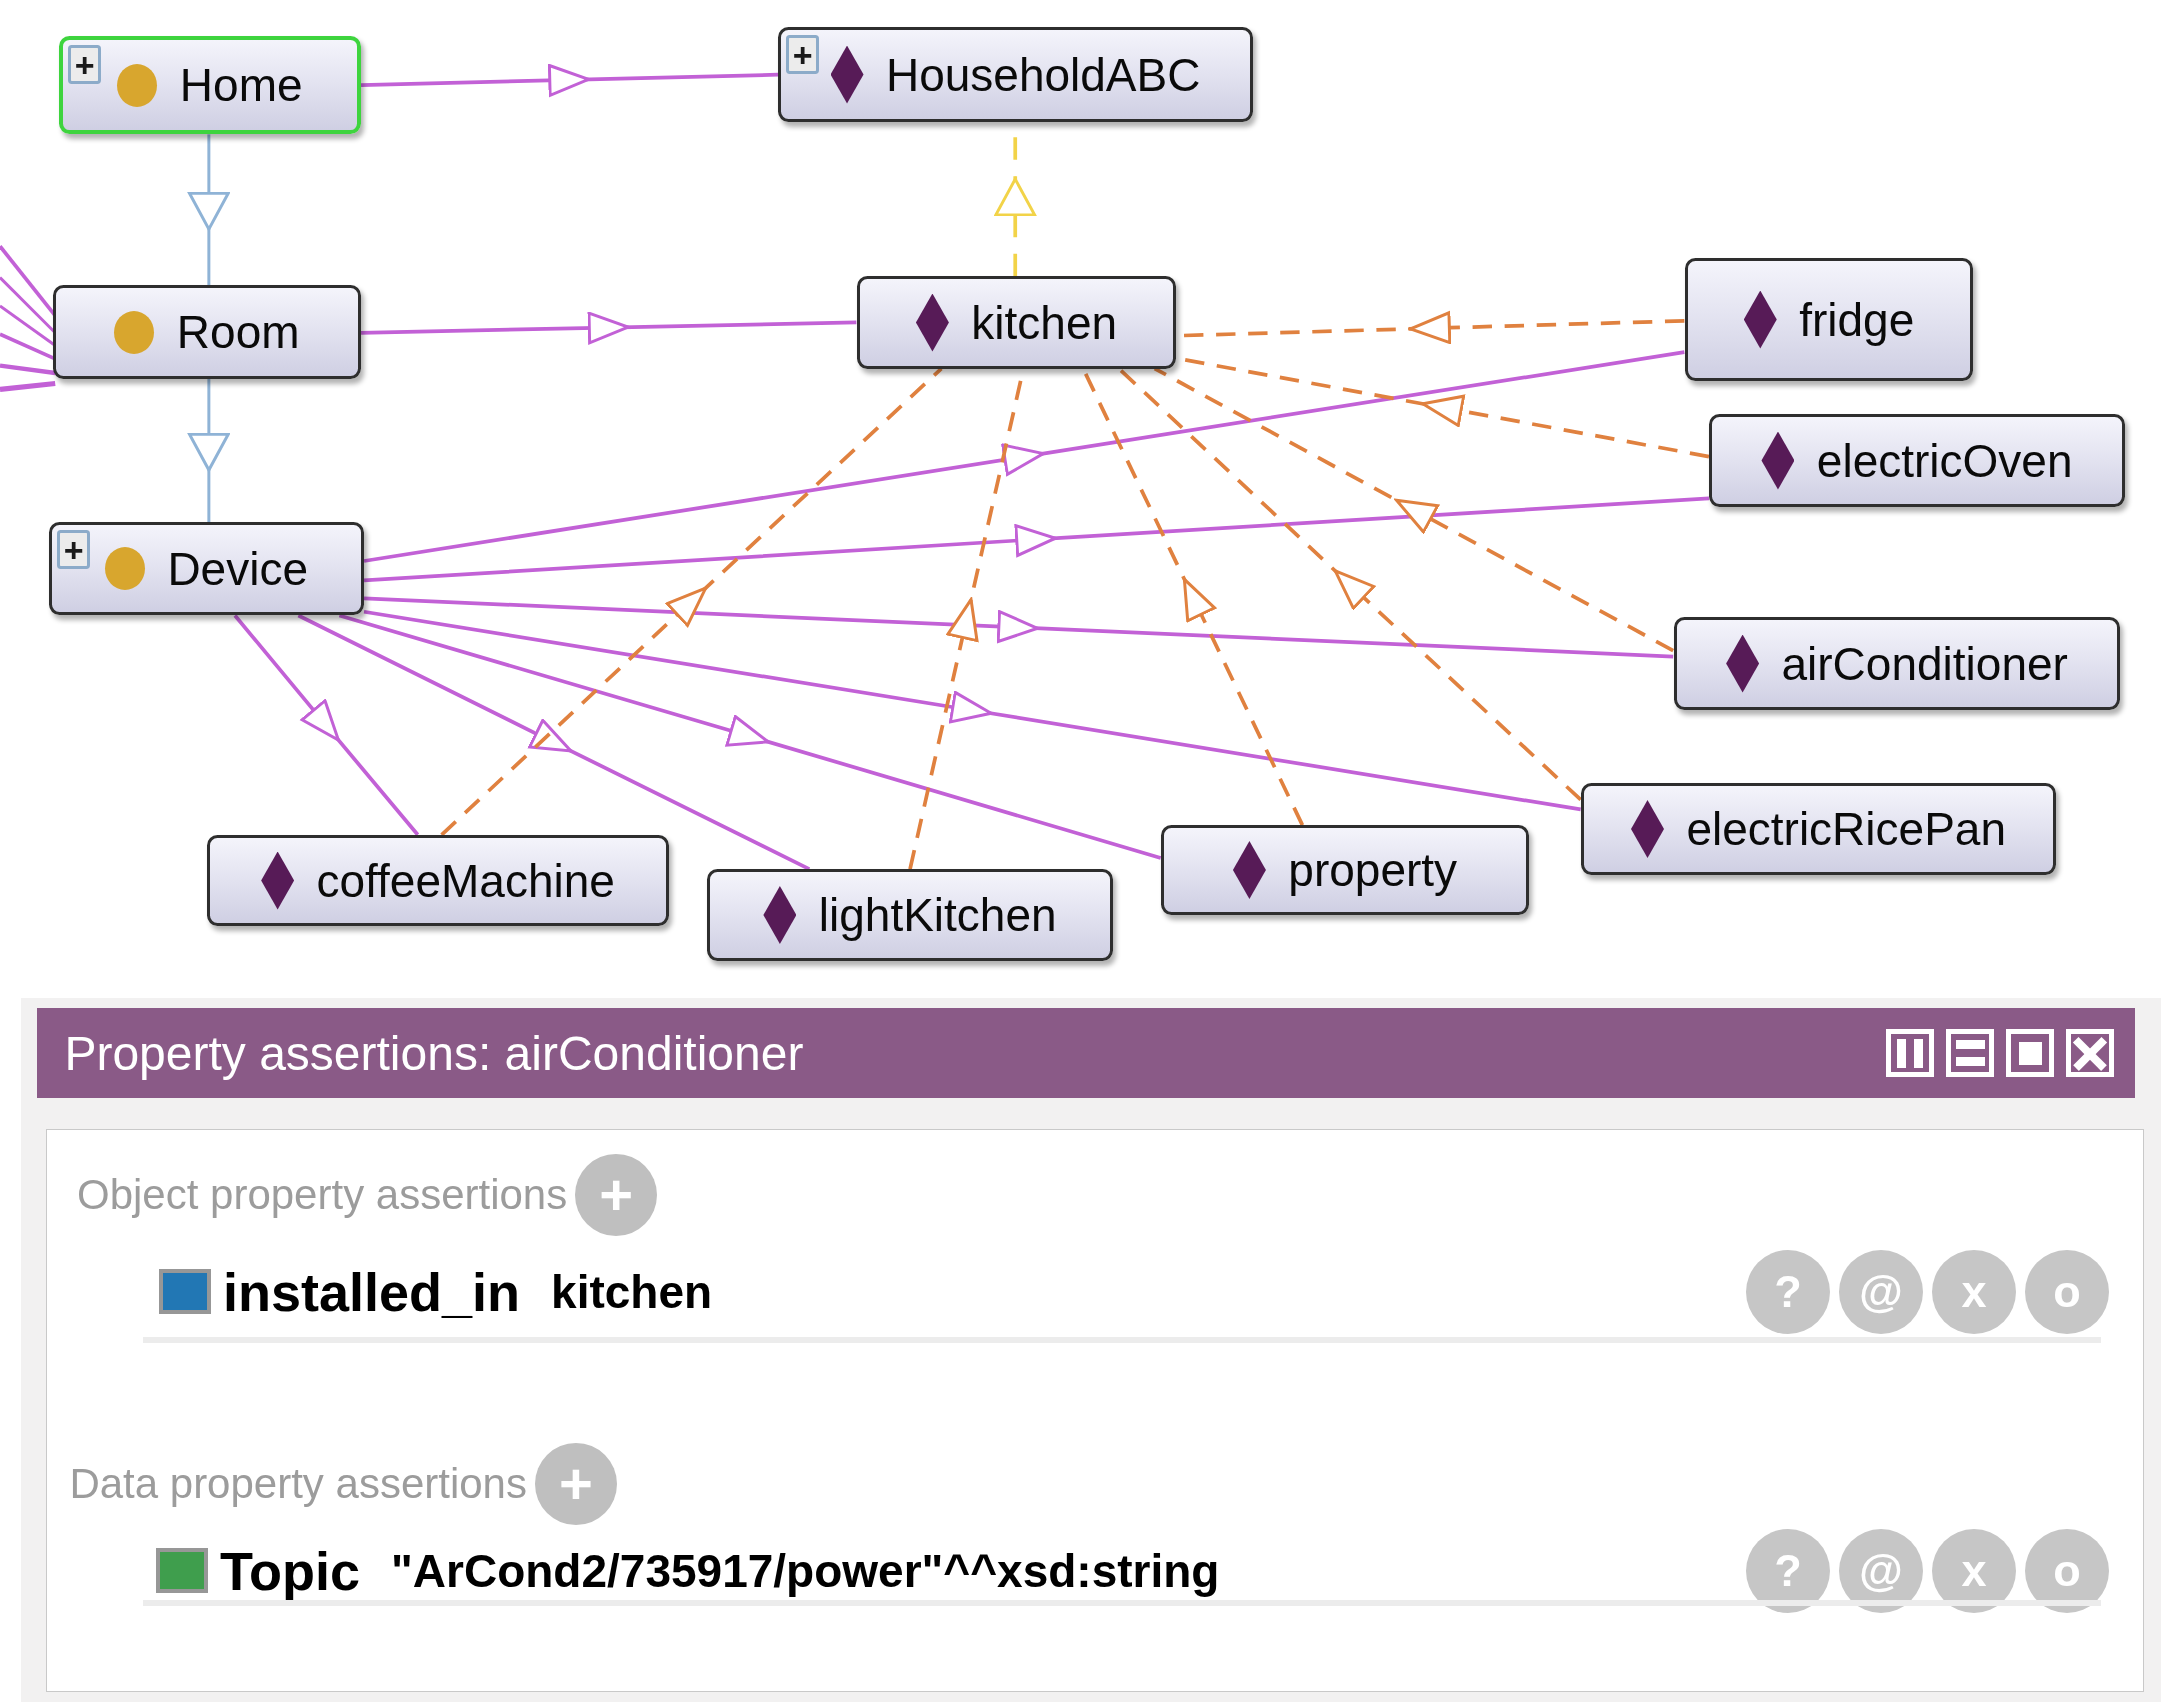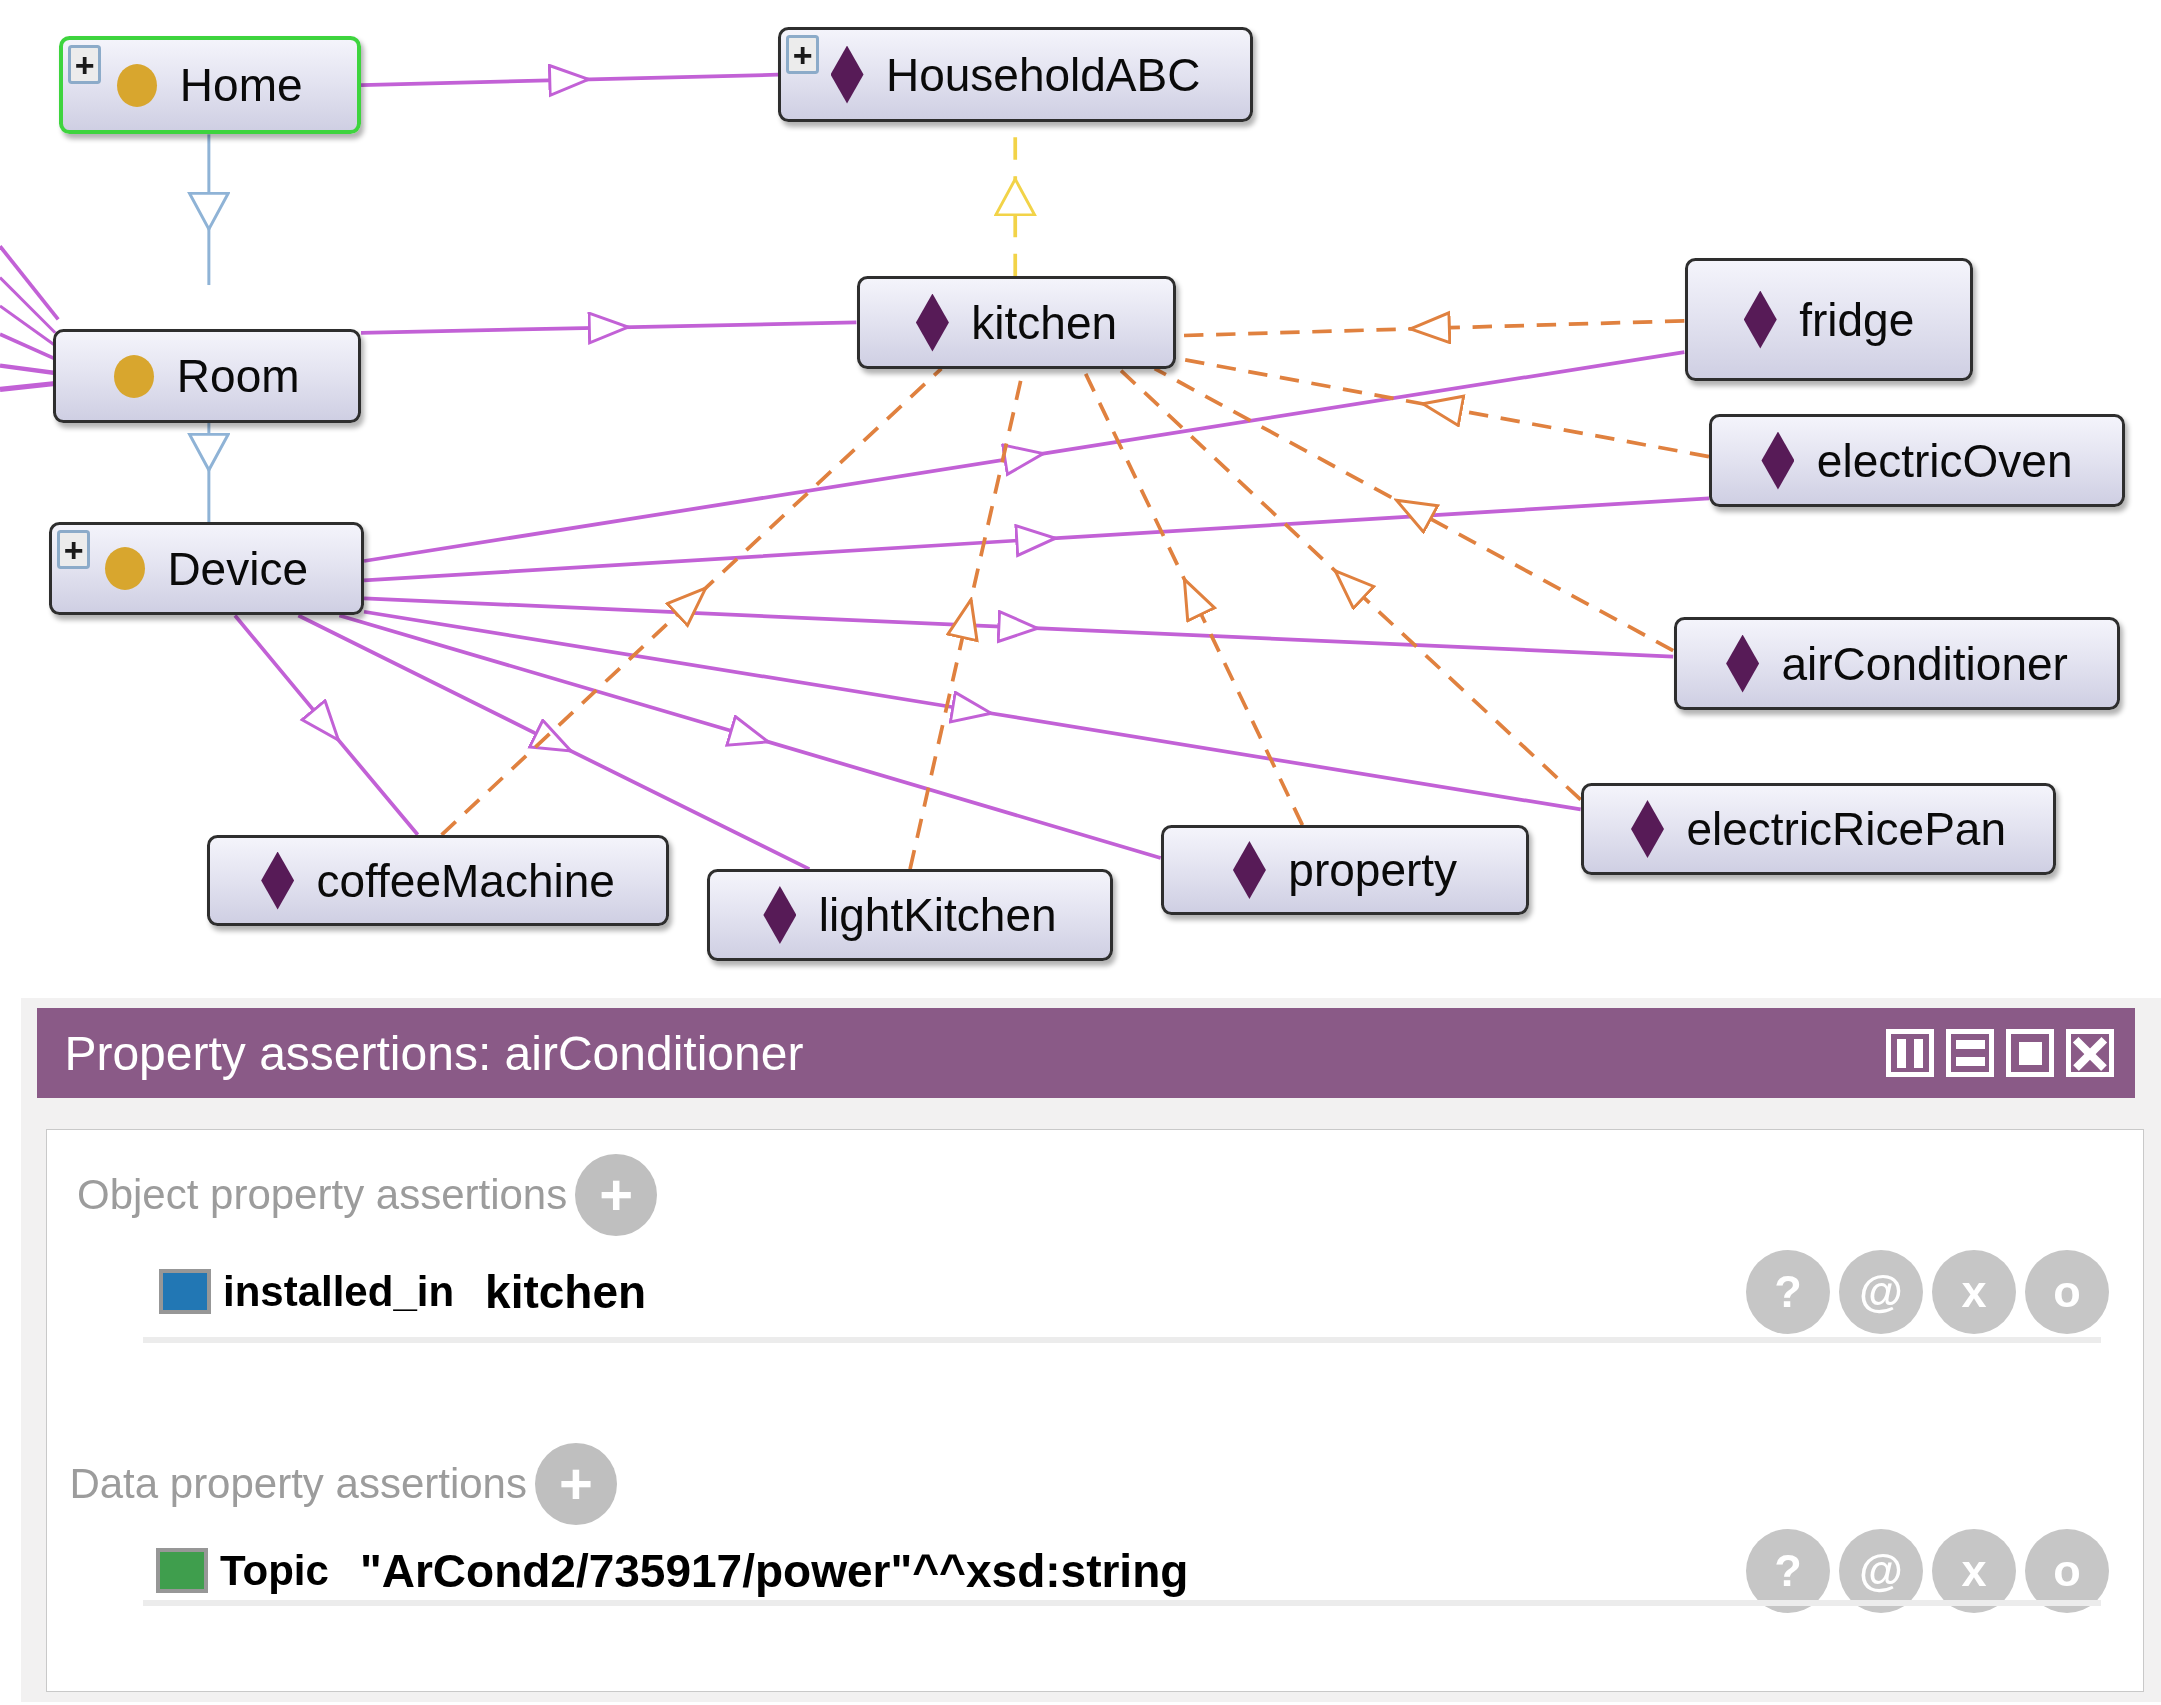--- a/index.html
+++ b/index.html
@@ -45,21 +45,21 @@
   #panel-body{position:absolute;left:25px;top:131px;width:2098px;height:563px;background:#ffffff;
     border:1.5px solid #c9c9c9;box-sizing:border-box;}
   .sec-label{position:absolute;display:flex;align-items:center;gap:8px;height:87px;left:30px;
     color:#9c9c9c;font-size:42px;}
   .plus-circle{width:82px;height:82px;border-radius:50%;background:#bfbfbf;color:#ffffff;
     display:flex;align-items:center;justify-content:center;font-size:58px;font-weight:bold;line-height:1;flex:0 0 auto;}
   .assert-row{position:absolute;left:112px;right:34px;height:87px;display:flex;align-items:center;}
   .swatch{width:52px;height:45px;box-sizing:border-box;border:4.5px solid #979797;margin-right:12px;flex:0 0 auto;}
   .swatch.obj{background:#2277b4;}
   .swatch.dat{background:#3f9e4d;}
-  .ap{font-weight:bold;font-size:42px;color:#000;white-space:nowrap;}
+  .ap{font-weight:bold;font-size:54px;color:#000;white-space:nowrap;}
   .av{font-weight:bold;font-size:46px;color:#000;margin-left:31px;white-space:nowrap;}
   .row-btns{margin-left:auto;display:flex;gap:9px;}
   .cbtn{width:84px;height:84px;border-radius:50%;background:#c6c6c6;color:#ffffff;
     display:flex;align-items:center;justify-content:center;font-size:45px;font-weight:bold;flex:0 0 auto;}
   .sep{position:absolute;left:96px;right:42px;height:6px;background:#ececec;}
 </style>
 </head>
 <body>
 
 <div id="stage">
@@ -117,21 +117,21 @@
       <span class="cls-icon"></span>
       <span class="nlabel">Home</span>
     </div>
 
     <div class="node" style="left:778px;top:27px;width:475px;height:95px;">
       <span class="plusbox">+</span>
       <span class="ind-icon"></span>
       <span class="nlabel">HouseholdABC</span>
     </div>
 
-    <div class="node" style="left:53px;top:285px;width:308px;height:94px;margin-top:44px;">
+    <div class="node" style="left:53px;top:285px;width:308px;height:94px;">
       <span class="cls-icon"></span>
       <span class="nlabel">Room</span>
     </div>
 
     <div class="node" style="left:857px;top:276px;width:319px;height:93px;">
       <span class="ind-icon"></span>
       <span class="nlabel">kitchen</span>
     </div>
 
     <div class="node" style="left:1685px;top:258px;width:288px;height:123px;">

